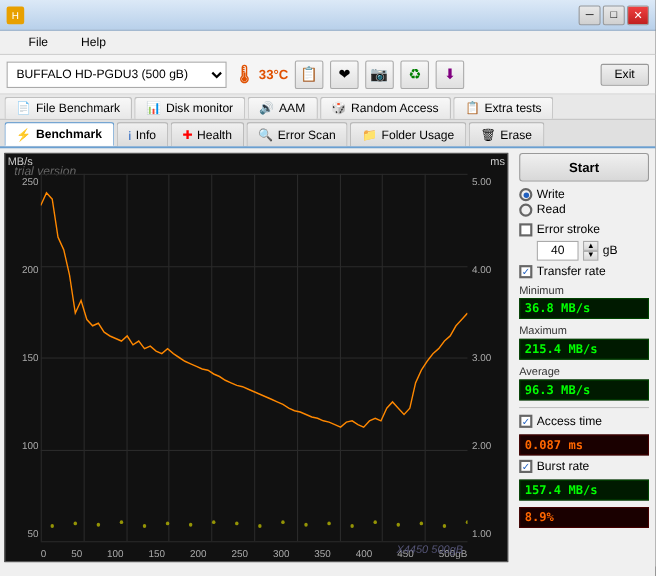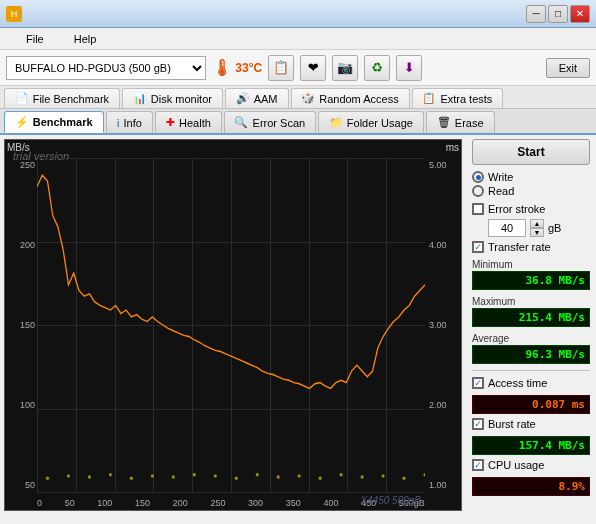--- a/index.html
+++ b/index.html
@@ -318,21 +318,21 @@
       line-height: 1;
     }
 
     .stat-block { margin-top: 2px; }
     .stat-label { font-size: 10px; color: #333; margin-bottom: 1px; }
     .stat-value {
       background: #001a00;
       color: #00ff00;
       font-size: 11px;
       font-weight: bold;
-      text-align: right;
+      text-align: left;
       padding: 2px 4px;
       font-family: monospace;
       border: 1px solid #004400;
     }
     .stat-value.orange { background: #1a0000; color: #ff6600; border-color: #440000; }
 
     .divider { height: 1px; background: #c0c0c0; margin: 2px 0; }
 
     .bottom-watermark {
       position: absolute;
@@ -650,22 +650,18 @@
     </div>
 
     <div class="checkbox-item">
       <div class="checkbox-box checked"></div>
       <span>Burst rate</span>
     </div>
     <div class="stat-block">
       <div class="stat-value">157.4 MB/s</div>
     </div>
 
-    <div class="checkbox-item">
-      <div class="checkbox-box checked"></div>
-      <span>CPU usage</span>
-    </div>
     <div class="stat-block">
       <div class="stat-value orange">8.9%</div>
     </div>
 
   </div>
 </div>
 
 </body></html>

